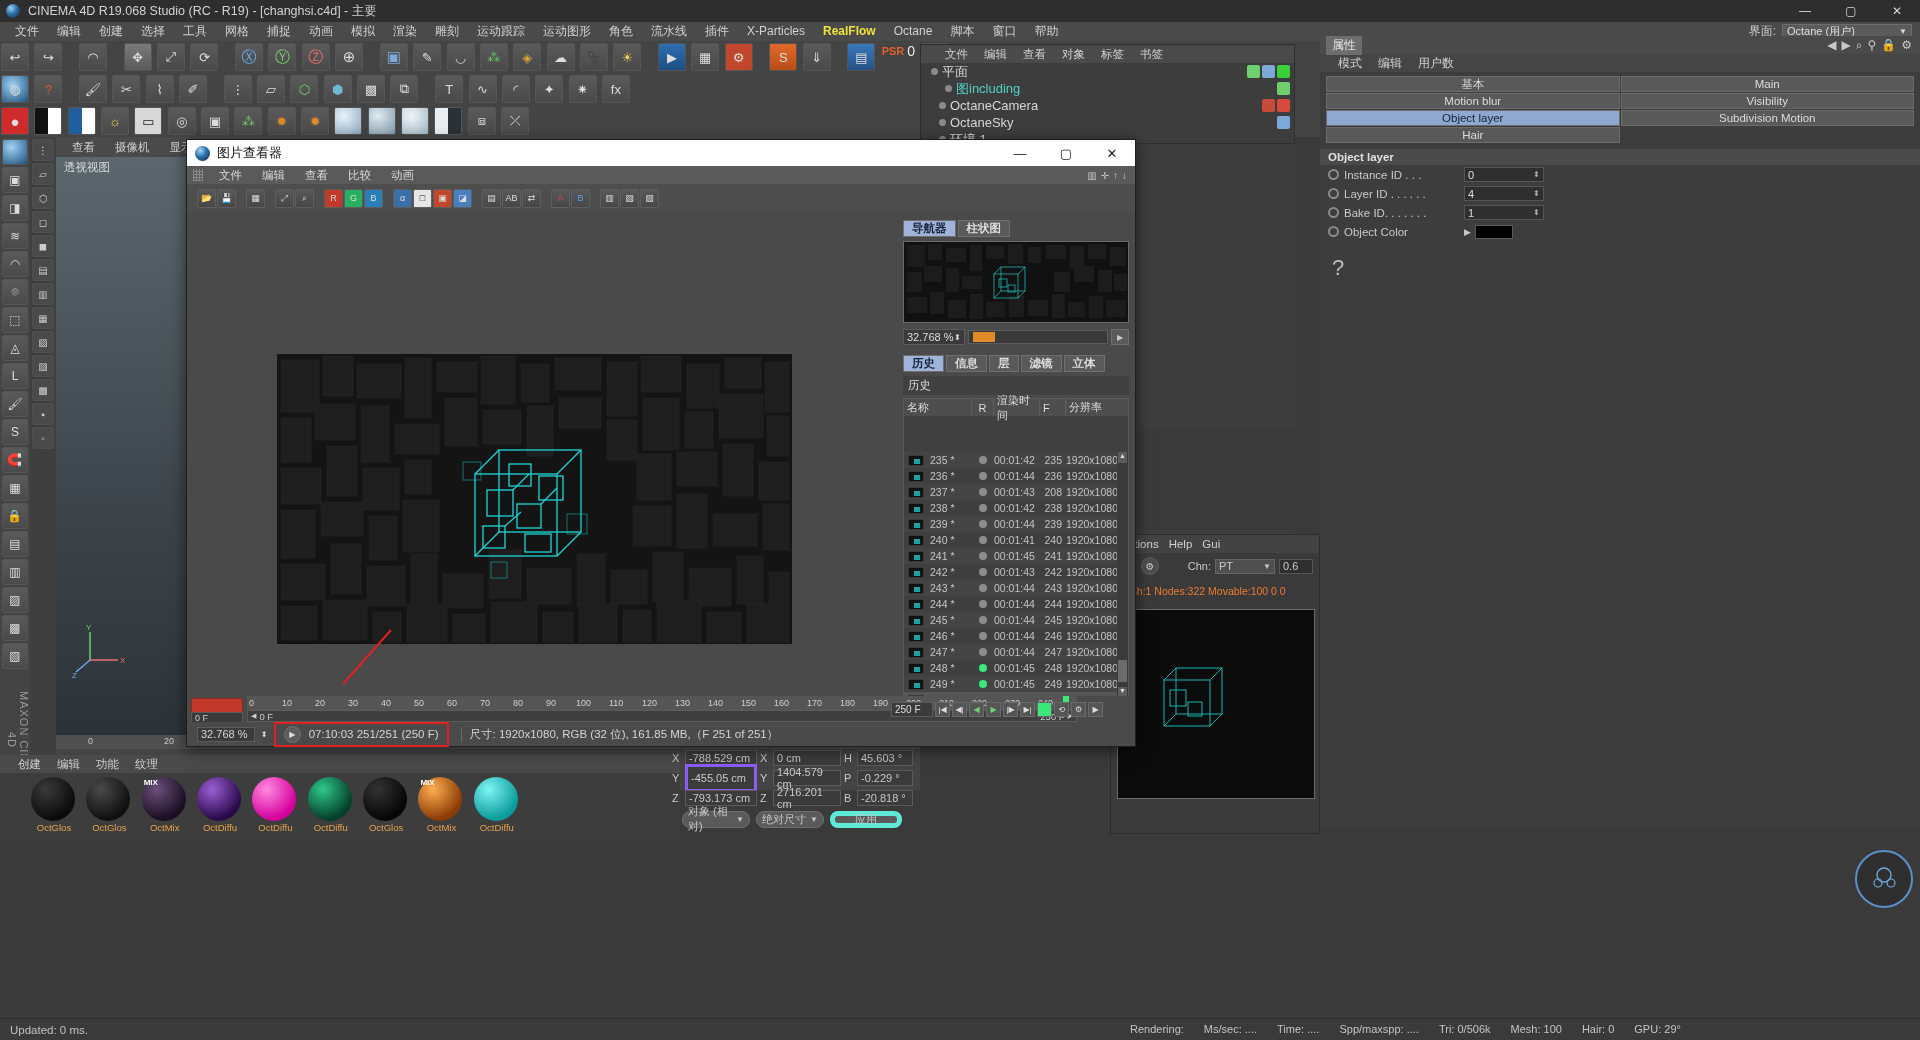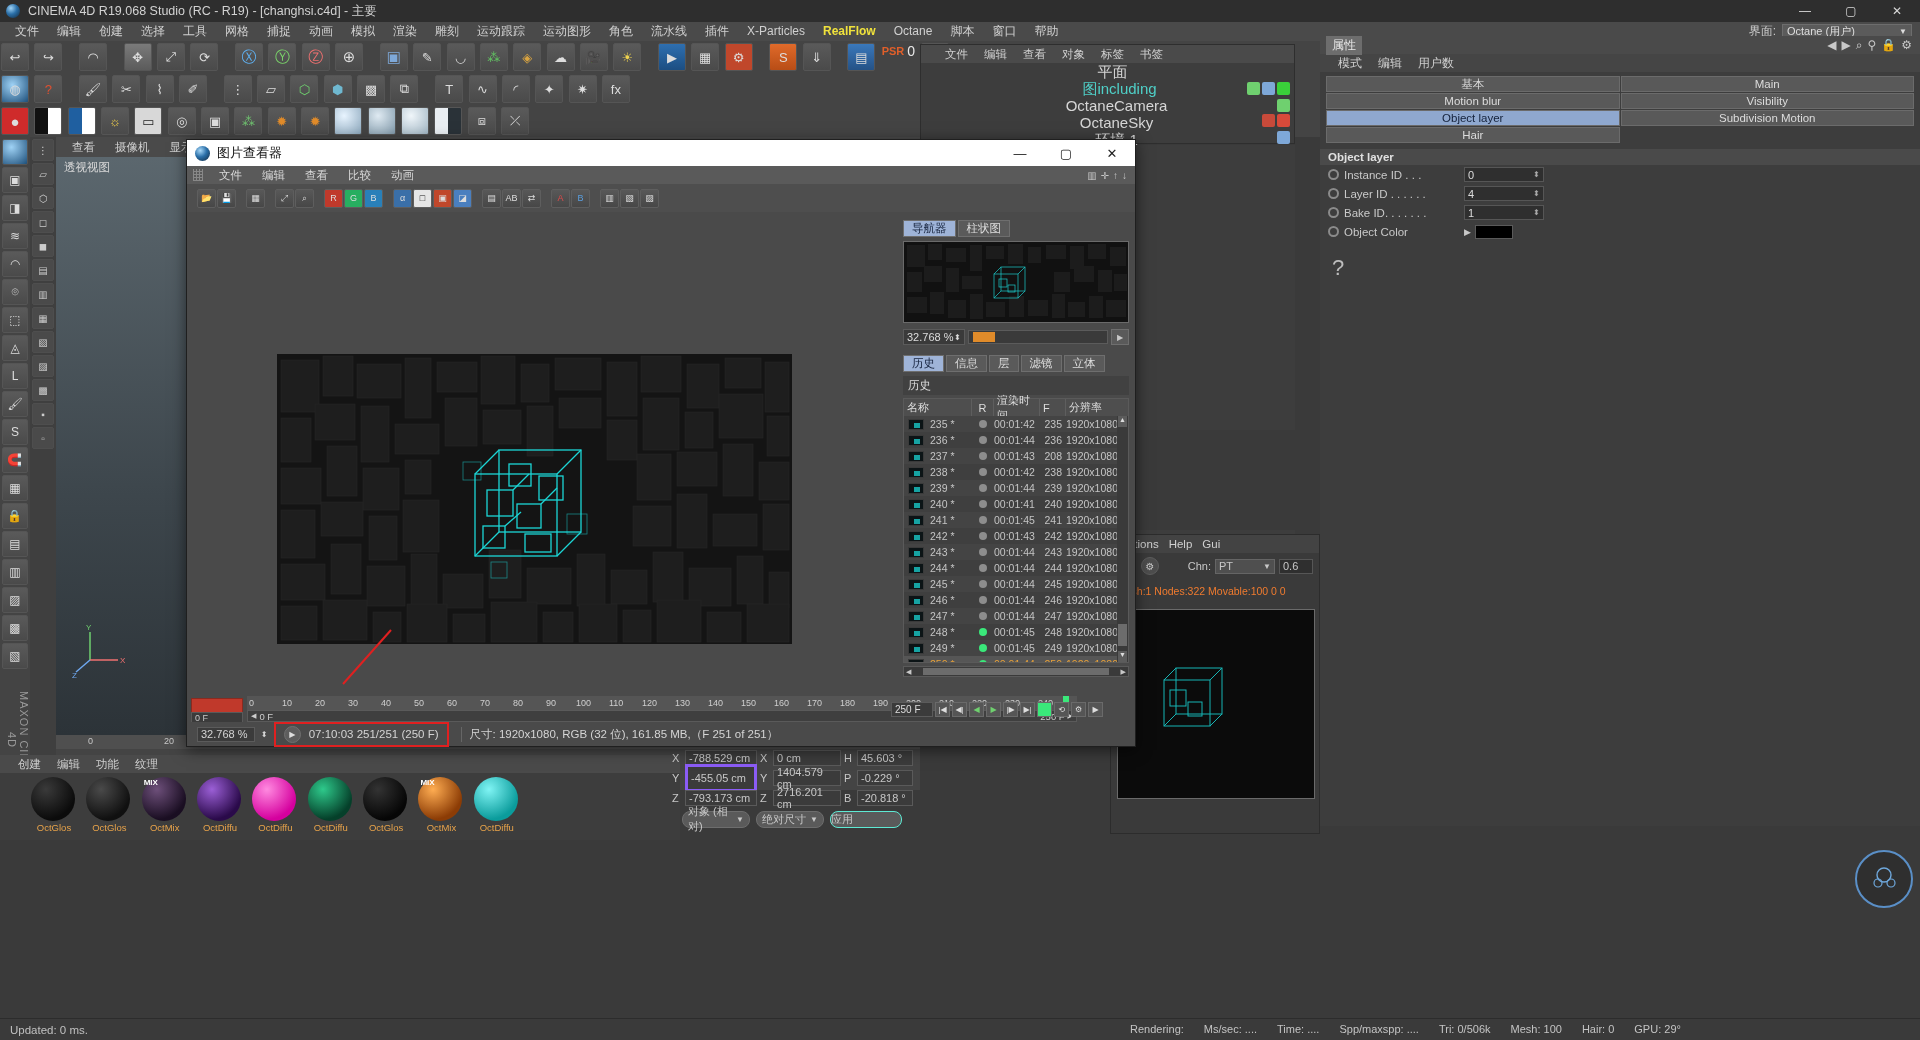--- a/index.html
+++ b/index.html
@@ -76,21 +76,21 @@
   }
   #vpmenu { left:56px; top:137px; width:864px; height:20px; background:#4a4a4a; display:flex; align-items:center; padding-left:6px; }
   #vpmenu .vm { padding:0 10px; font-size:11.5px; color:#cfcfcf; }
   #vplabel { left:64px; top:160px; font-size:11.5px; color:#d8d8d8; }
   #axisgiz { left:70px; top:620px; width:60px; height:60px; }
 
   
   #objmgr { left:920px; top:44px; width:375px; height:100px; background:#3d3d3d; border:1px solid #2e2e2e; }
   #objmgrmenu { height:18px; background:#4a4a4a; display:flex; align-items:center; padding-left:16px; }
   #objmgrmenu .om { padding:0 8px; font-size:11.5px; color:#cfcfcf; }
-  .objrow { height:17px; display:flex; align-items:center; font-size:15px; color:#d6d6d6; padding-left:10px;flex-direction:column; }
+  .objrow { height:17px; display:flex; align-items:center; font-size:13px; color:#d6d6d6; padding-left:10px; }
   .objrow .dot { width:7px; height:7px; border-radius:50%; background:#8a8a8a; margin-right:4px; }
   .objrow .tags { margin-left:auto; display:flex; gap:2px; padding-right:4px; }
   .objrow .tag { width:13px; height:13px; border-radius:2px; }
 
   
   #attrpanel { left:1320px; top:36px; width:600px; height:790px; background:#3d3d3d; }
   #attrhdr { height:18px; background:#4a4a4a; display:flex; align-items:center; padding-left:6px; gap:6px; }
   #attrhdr .ahtitle { background:#6d6d6d; padding:1px 6px; color:#e8e8e8; }
   #attrmenu { height:18px; background:#454545; display:flex; align-items:center; padding-left:10px; }
   #attrmenu .am { padding:0 8px; font-size:12px; color:#cfcfcf; }
@@ -159,35 +159,35 @@
   #ivmenu .grip { width:10px;height:12px;margin-right:6px;
     background-image:repeating-linear-gradient(0deg,#888 0 1px,transparent 1px 3px),repeating-linear-gradient(90deg,#888 0 1px,transparent 1px 3px); }
   #ivmenu .iv { padding:0 10px; font-size:11.5px; color:#d8d8d8; }
   #ivtools { height:28px; background:#4e4e4e; display:flex; align-items:center; padding-left:10px; gap:1px; }
   #ivtools .it { width:19px; height:19px; border:1px solid #5e5e5e; background:linear-gradient(#585858,#474747); display:flex; align-items:center; justify-content:center; font-size:9px; color:#ddd; border-radius:2px; }
   #ivtools .itgap { width:8px; }
   #ivcanvas { position:absolute; left:2px; top:76px; width:706px; height:480px; background:#4a4a4a; }
   #imgbox { position:absolute; left:90px; top:214px; width:515px; height:290px; background:#151515; overflow:hidden; }
 
   #ivright { position:absolute; left:710px; top:76px; width:238px; height:480px; background:#4a4a4a; }
-  .tabrow { display:flex; gap:2px; padding:4px 6px 0 6px; }
+  .tabrow { display:flex; gap:2px; padding:4px 6px 0 6px;font-weight:bold; }
   .tabrow .tbx { height:17px; padding:0 8px; background:#5a5a5a; border:1px solid #6e6e6e; font-size:11.5px; color:#ddd; display:flex; align-items:center; }
   .tabrow .tbx.act { background:#9fb4d8; color:#16233d; }
   #navbox { margin:4px 6px; width:226px; height:82px; background:#0e0e0e; border:1px solid #6a6a6a; position:relative; overflow:hidden;}
   #zoomrow { display:flex; align-items:center; gap:3px; padding:2px 6px; }
   #zoomrow .zf { width:62px; height:16px; background:#3a3a3a; border:1px solid #5b5b5b; display:flex; align-items:center; padding:0 3px; font-size:11px; color:#ddd; }
   #zoomrow .zf .sp { margin-left:auto; font-size:8px; }
   #zoomrow .ztrack { flex:1; height:14px; background:#3a3a3a; border:1px solid #5b5b5b; position:relative; }
   #zoomrow .zthumb { position:absolute; left:4px; top:1px; width:22px; height:10px; background:#e08b2a; }
   #zoomrow .zbtn { width:18px; height:16px; background:#5a5a5a; border:1px solid #6e6e6e; display:flex; align-items:center; justify-content:center; font-size:8px; }
   .histhdr { margin:4px 6px 0 6px; padding:2px 5px; background:#414141; font-size:11.5px; color:#ddd; }
   #histtable { margin:3px 6px; width:226px; background:#404040; border:1px solid #5a5a5a; }
   #histcols { display:flex; height:17px; background:#4e4e4e; font-size:11px; color:#ddd; }
   #histcols div { border-right:1px solid #5e5e5e; padding:0 3px; display:flex; align-items:center; }
-  #histbody { height:246px; overflow:hidden; position:relative; }
+  #histbody { height:246px; overflow:hidden; position:relative;margin-top:36px; }
   .hrow { display:flex; height:16px; align-items:center; font-size:10.5px; color:#c4c4c4; }
   .hrow:nth-child(odd) { background:#444; }
   .hrow:nth-child(even) { background:#3f3f3f; }
   .hrow.sel { background:#565656; color:#e8a23a; }
   .hrow .c-thumb { width:24px; display:flex; align-items:center; justify-content:center; }
   .hrow .thumb { width:16px; height:11px; background:#0c1416; border:1px solid #3a3a3a; position:relative; }
   .hrow .thumb:after { content:''; position:absolute; left:5px; top:3px; width:6px; height:5px; background:#19c7c7; opacity:.8; }
   .hrow .c-name { width:44px; padding-left:2px; }
   .hrow .c-r { width:22px; display:flex; align-items:center; justify-content:center; }
   .hrow .c-r .led { width:8px; height:8px; border-radius:50%; background:#8d8d8d; }
@@ -663,21 +663,21 @@
   </div>
   <div style="display:flex;align-items:center;height:22px;gap:6px;padding-left:10px;font-size:11px">
     <span style="width:68px;height:17px;background:#5a5a5a;border:1px solid #6d6d6d;border-radius:8px;display:flex;align-items:center;padding:0 5px">
       <span>对象 (相对)</span>
       <span style="margin-left:auto;font-size:8px">▼</span>
       </span>
     <span style="width:68px;height:17px;background:#5a5a5a;border:1px solid #6d6d6d;border-radius:8px;display:flex;align-items:center;padding:0 5px">
       <span>绝对尺寸</span>
       <span style="margin-left:auto;font-size:8px">▼</span>
       </span>
-    <span style="width:72px;height:17px;background:#5a5a5a;border:1px solid #5eead4;border-radius:8px;display:flex;align-items:center;justify-content:flex-start">
+    <span style="width:72px;height:17px;background:#5a5a5a;border:5px solid #5eead4;border-radius:8px;display:flex;align-items:center;justify-content:center">
       <span>应用</span>
       </span>
   </div>
 </div>
 
 <div id="ivdlg" class="abs">
   <div id="ivtitle">
     <span class="tl"></span>
     <span class="tt">图片查看器</span>
     <span class="tbs">

